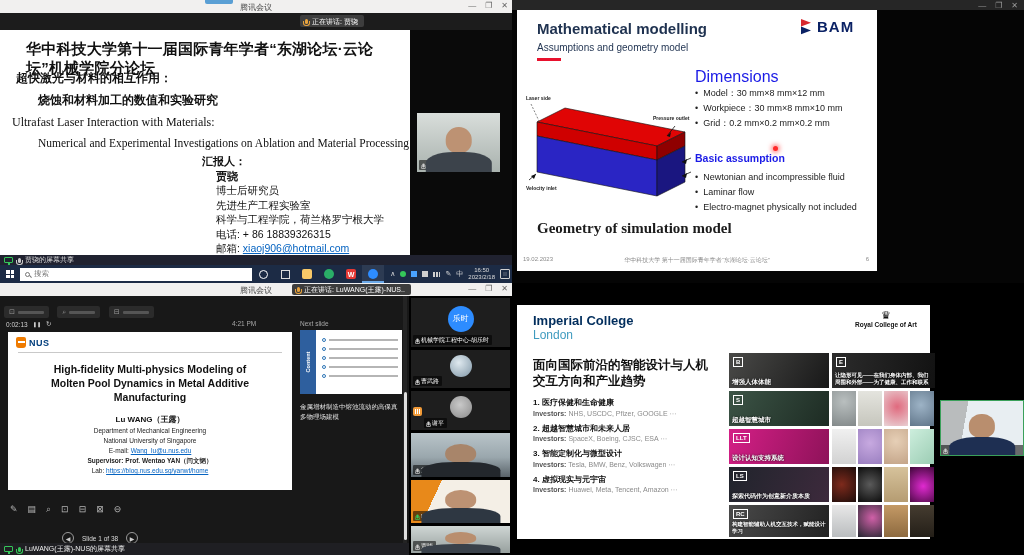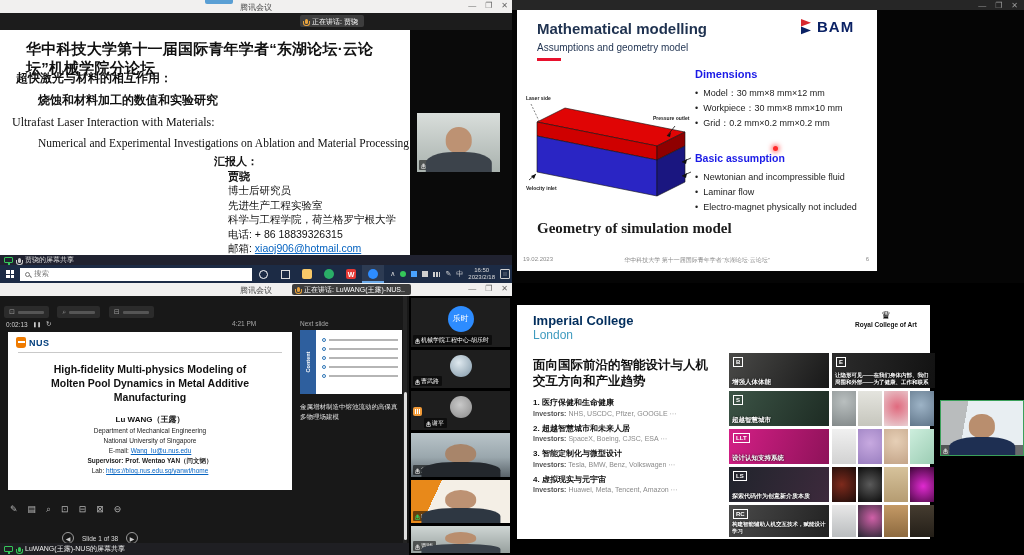--- a/index.html
+++ b/index.html
@@ -37,21 +37,21 @@
   #tl-title{left:0;top:2px;width:512px;text-align:center;}
   #tl-black{left:0;top:13px;width:512px;height:17px;background:#1c1c1c;}
   #tl-pill{left:300px;top:15px;height:12px;}
   #tl-slide{left:0;top:30px;width:410px;height:225px;background:#fff;color:#111;}
   #tl-autosave{left:8px;top:-2px;font-size:5.5px;color:#999;}
   #tl-stitle{left:26px;top:10px;width:376px;font-size:15px;font-weight:bold;letter-spacing:.2px;}
   #tl-cn1{left:16px;top:40px;font-size:12px;font-weight:bold;}
   #tl-cn2{left:38px;top:62px;font-size:12px;font-weight:bold;}
   #tl-en1{left:12px;top:85px;font-size:12px;}
   #tl-en2{left:38px;top:107px;font-size:11.5px;}
-  #tl-pres{left:228px;top:124px;font-size:10.5px;line-height:14.5px;}
+  #tl-pres{left:216px;top:124px;font-size:10.5px;line-height:14.5px;}
   #tl-pres .name{font-weight:bold;font-size:11px;}
   #tl-pres .lbl{font-weight:bold;font-size:11px;margin-left:-14px;}
   a.link{color:#0563c1;text-decoration:underline;}
   #tl-cam{left:417px;top:113px;width:83px;height:59px;background:linear-gradient(180deg,#d9dedb,#a9b2ae);}
   #tl-sharebar{left:0;top:255px;width:512px;height:10px;background:#202230;color:#ddd;font-size:7px;display:flex;align-items:center;padding-left:4px;}
 
   
   #taskbar{left:0;top:265px;width:512px;height:18px;background:#1c2b45;display:flex;align-items:center;color:#eee;}
   #tb-start{width:20px;height:18px;display:flex;align-items:center;justify-content:center;}
   .winlogo{width:8px;height:8px;display:grid;grid-template-columns:3.5px 3.5px;grid-gap:1px;}
@@ -68,21 +68,21 @@
   #tb-note::after{content:"";position:absolute;inset:2px;background:#cfcfcf33;}
 
   
   #tr{left:512px;top:0;width:512px;height:283px;background:#050505;}
   #tr-bar{left:0;top:0;width:512px;height:10px;background:#262626;}
   #tr-slide{left:5px;top:10px;width:360px;height:261px;background:#fff;color:#1c1c1c;}
   #tr-title{left:20px;top:10px;font-size:15px;font-weight:bold;color:#1f3250;}
   #tr-sub{left:20px;top:32px;font-size:10px;color:#1f3250;}
   #tr-redline{left:20px;top:48px;width:24px;height:2.5px;background:#e8112d;}
   #tr-brand{left:283px;top:8px;display:flex;align-items:center;gap:4px;color:#0b2265;font-size:15px;font-weight:bold;letter-spacing:1px;}
-  #tr-dimh{left:178px;top:58px;font-size:11px;font-weight:bold;color:#1a1ae6;}
+  #tr-dimh{left:178px;top:58px;font-size:16px;font-weight:normal;color:#1a1ae6;}
   .blist{position:absolute;font-size:9px;color:#222;line-height:15px;list-style:none;}
   .blist li::before{content:"•";margin-right:5px;}
   #tr-dims{left:178px;top:76px;}
   #tr-assh{left:178px;top:142px;font-size:10.5px;font-weight:bold;color:#1a1ae6;}
   #tr-laser{left:256px;top:136px;width:5px;height:5px;border-radius:50%;background:#ff2a2a;box-shadow:0 0 4px 2px rgba(255,60,60,.55);}
   #tr-asms{left:178px;top:160px;}
   #tr-geocap{left:20px;top:210px;font-size:15px;font-weight:bold;font-family:Liberation Serif, serif;}
   #tr-foot{left:0;top:246px;width:360px;font-size:6px;color:#8a8a8a;}
 
   

